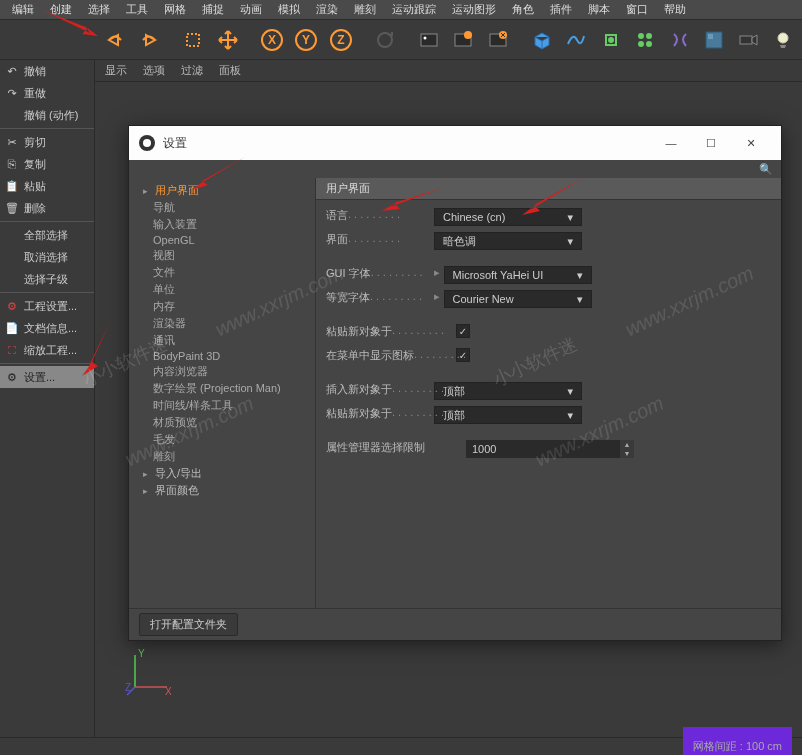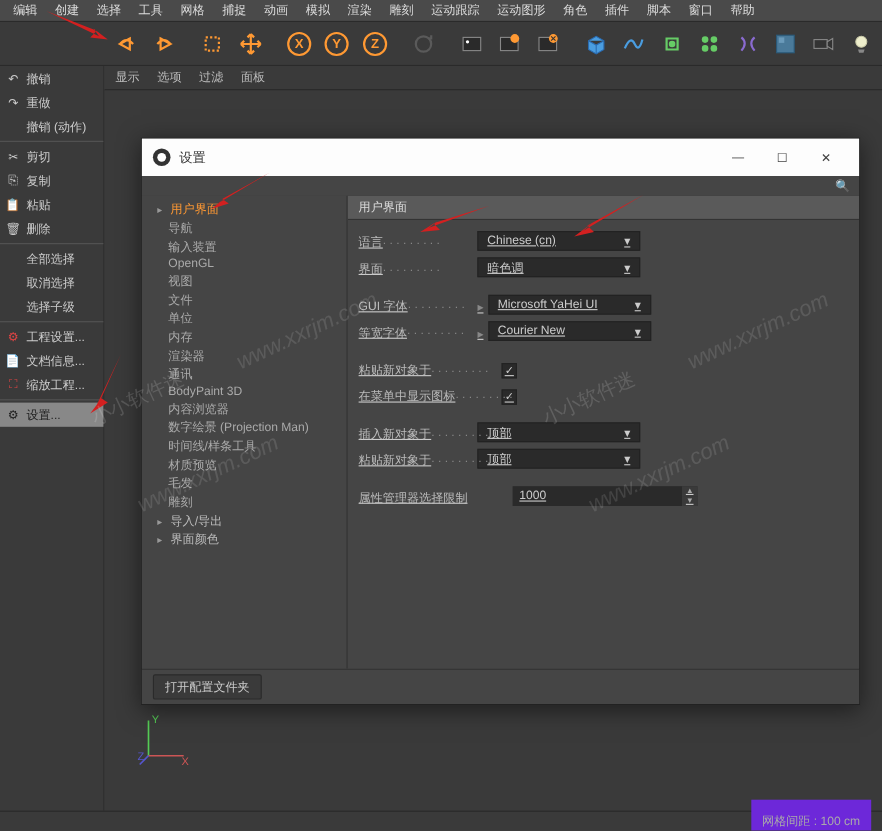--- a/index.html
+++ b/index.html
@@ -35,21 +35,21 @@
 .dialog-body { flex: 1; display: flex; background: #454545; overflow: hidden; }
 .nav-tree { width: 186px; background: #454545; overflow-y: auto; padding: 4px 0; }
 .tree-item { padding: 1px 6px 1px 14px; color: #bbb; cursor: pointer; display: flex; align-items: center; gap: 4px; }
 .tree-item.selected { color: #ff9933; }
 .tree-item.child { padding-left: 24px; color: #aaa; text-align: right; }
 .tree-arrow { display: inline-block; width: 8px; color: #999; font-size: 9px; }
 
 .settings-panel { flex: 1; background: #454545; padding: 0; overflow-y: auto; border-left: 1px solid #333; }
 .panel-header { background: #5a5a5a; padding: 3px 10px; color: #ddd; border-bottom: 1px solid #333; }
 .settings-section { padding: 8px 10px; }
-.setting-row { display: flex; align-items: flex-end; margin-bottom: 4px; height: 20px; text-decoration: underline; }
+.setting-row { display: flex; align-items: flex-start; margin-bottom: 4px; height: 20px; }
 .setting-label { width: 108px; color: #bbb; position: relative; }
 .dots::after { content: ". . . . . . . . ."; color: #888; position: absolute; overflow: hidden; white-space: nowrap; }
 .setting-dropdown { flex: 0 0 148px; background: #2a2a2a; color: #ccc; padding: 2px 8px; border: 1px solid #222; display: flex; justify-content: space-between; align-items: center; cursor: pointer; height: 18px; }
 .setting-check { width: 14px; height: 14px; background: #2a2a2a; border: 1px solid #222; display: flex; align-items: center; justify-content: center; }
 .setting-spinner { flex: 0 0 88px; background: #2a2a2a; display: flex; height: 18px; }
 .spinner-input { flex: 1; background: transparent; border: none; color: #ccc; padding: 0 6px; font-size: 11px; }
 .spinner-btns { width: 14px; display: flex; flex-direction: column; }
 .spinner-btn { flex: 1; background: #3a3a3a; display: flex; align-items: center; justify-content: center; font-size: 7px; color: #aaa; }
 .section-gap { height: 10px; }
 

